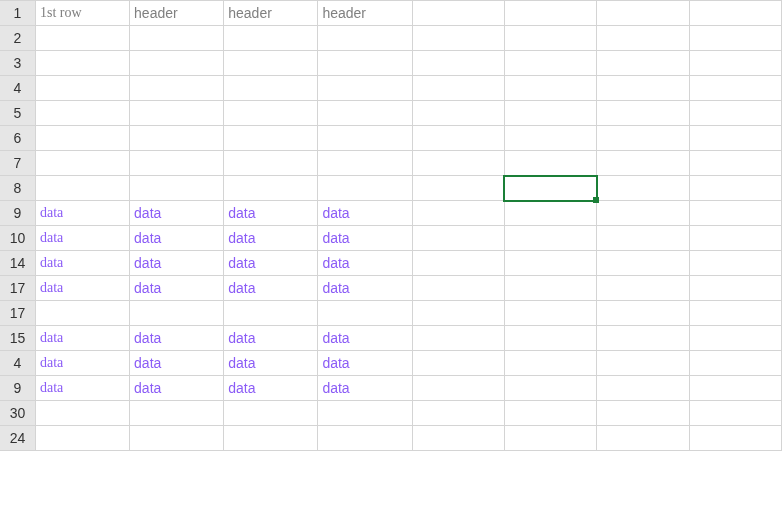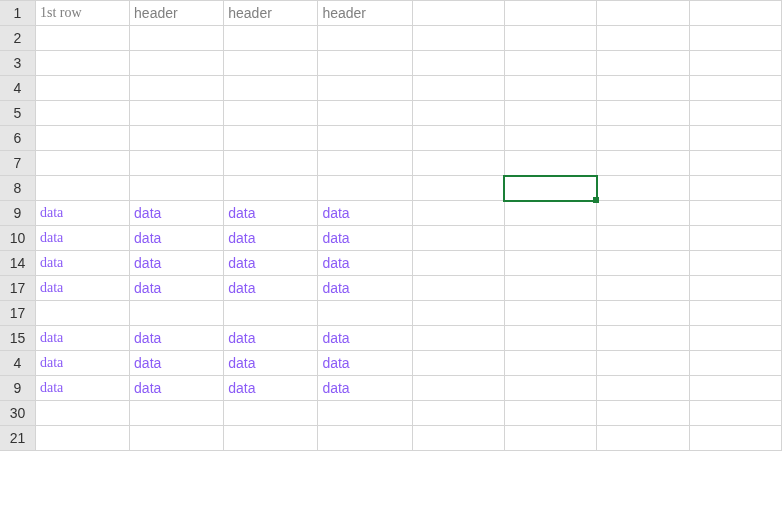--- a/index.html
+++ b/index.html
@@ -245,21 +245,21 @@
       <div class="cell c0"></div>
       <div class="cell c1"></div>
       <div class="cell c2"></div>
       <div class="cell c3"></div>
       <div class="cell c4"></div>
       <div class="cell c5"></div>
       <div class="cell c6"></div>
       <div class="cell c7"></div>
     </div>
     <div class="row">
-      <div class="rowhdr">21</div>
+      <div class="rowhdr">24</div>
       <div class="cell c0"></div>
       <div class="cell c1"></div>
       <div class="cell c2"></div>
       <div class="cell c3"></div>
       <div class="cell c4"></div>
       <div class="cell c5"></div>
       <div class="cell c6"></div>
       <div class="cell c7"></div>
     </div>
   </div>

